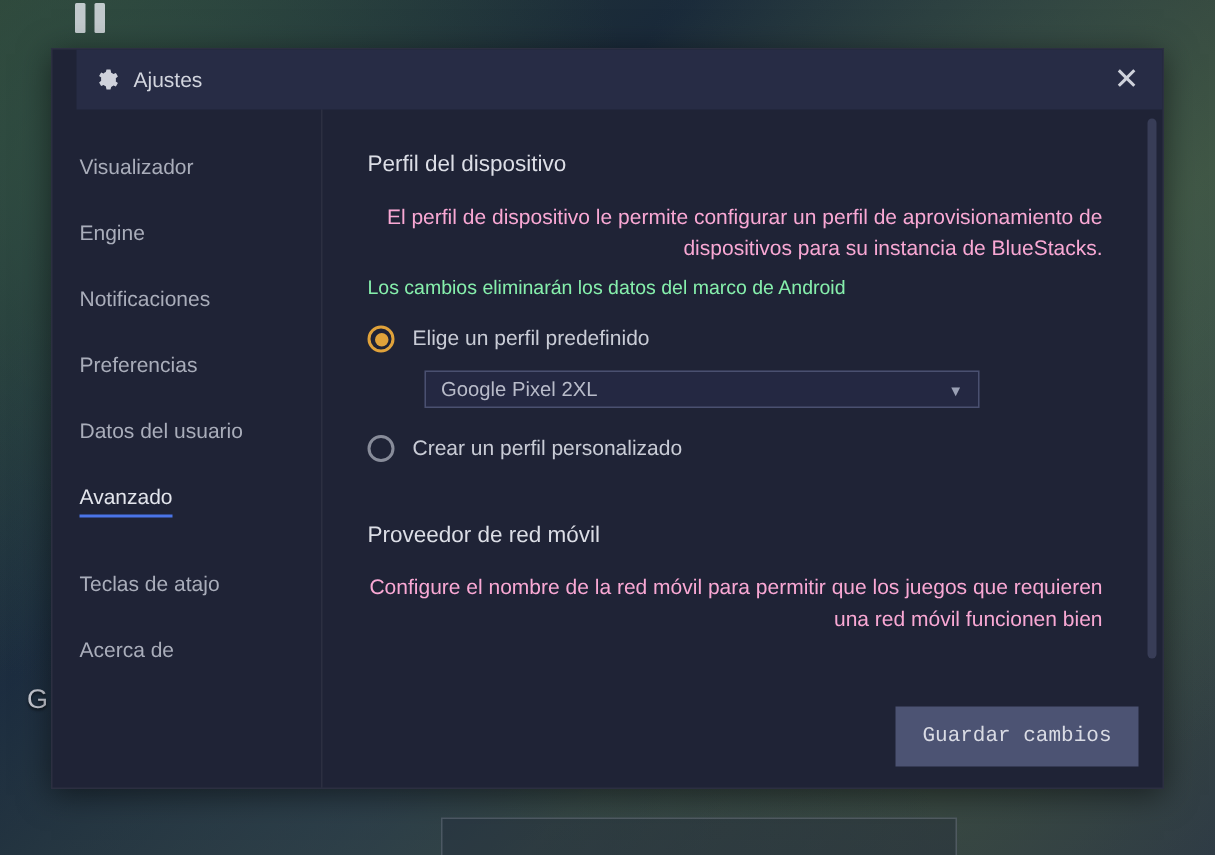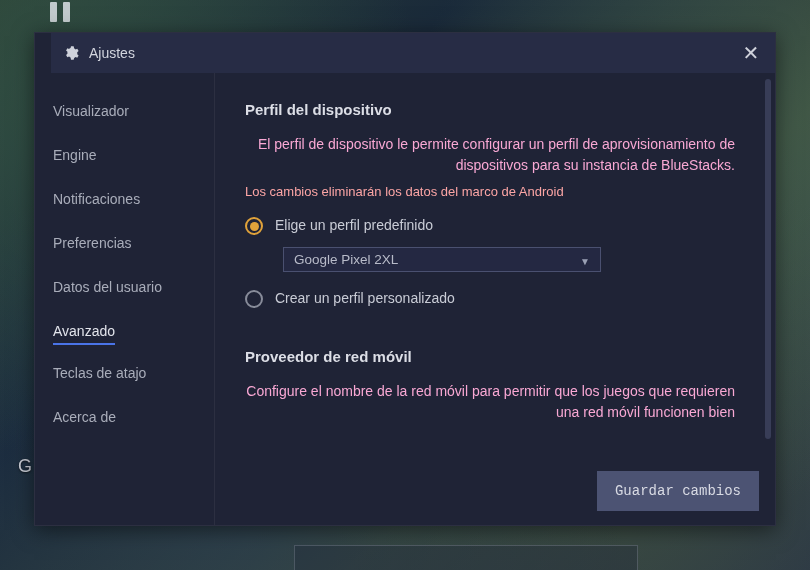--- a/index.html
+++ b/index.html
@@ -68,61 +68,61 @@
     padding:10px 0 10px 0;
     margin-bottom:8px;
     cursor:pointer;
     display:inline-block;
     width:auto;
   }
   .side-item.active {
     color:#e2e4eb;
     border-bottom: 2px solid #4a74e8;
     padding-bottom:4px;
-    margin-bottom:10px;
+    margin-bottom:26px;
   }
   .content-wrap {
     flex:1; position:relative; display:flex; flex-direction:column;
   }
   .content {
     flex:1; overflow-y:auto;
     padding: 28px 40px 20px 30px;
     color:#b9bcc8;
   }
   .content::-webkit-scrollbar { width:8px; }
   .content::-webkit-scrollbar-track { background:transparent; }
   .content-scrollbar-fake {
     position:absolute; right:4px; top:6px; width:6px; height:360px;
     background:#383d57; border-radius:3px;
   }
   .section-title {
-    color:#dcdee6; font-size:15px; margin-bottom:16px;font-weight:bold;
+    color:#dcdee6; font-size:15px; margin-bottom:16px;
   }
   .desc {
     color:#f9a8d4; font-size:14px; line-height:1.5;
     margin-bottom:8px;
     text-align:right;
   }
   .warn {
-    color:#fca5a5; font-size:13px; margin-bottom:18px;
+    color:#86efac; font-size:13px; margin-bottom:18px;
   }
   .radio-row {
     display:flex; gap:12px;
     margin-bottom:12px; font-size:14px; color:#c9ccd6;
   }
   .radio {
     width:18px;height:18px;border-radius:50%;
     border:2px solid #e0a23a;
     display:flex;align-items:center;justify-content:center;
     flex-shrink:0;
   }
   .radio.off { border-color:#888c9a; }
   .radio .dot { width:9px;height:9px;border-radius:50%;background:#e0a23a; }
   .select {
-    margin-left:38px; width:318px;
+    margin-left:38px; width:370px;
     border:1px solid #4a5070; background:#242842;
     color:#b8bbc9; font-size:13.5px;
     padding:4px 10px;
     display:flex; justify-content:space-between; align-items:flex-end;
     margin-bottom:18px; cursor:pointer;
   }
   .select .chev { font-size:10px; color:#9aa0b4; }
   .section-gap { height:28px; }
   .footer {
     padding: 10px 16px 14px 0;

